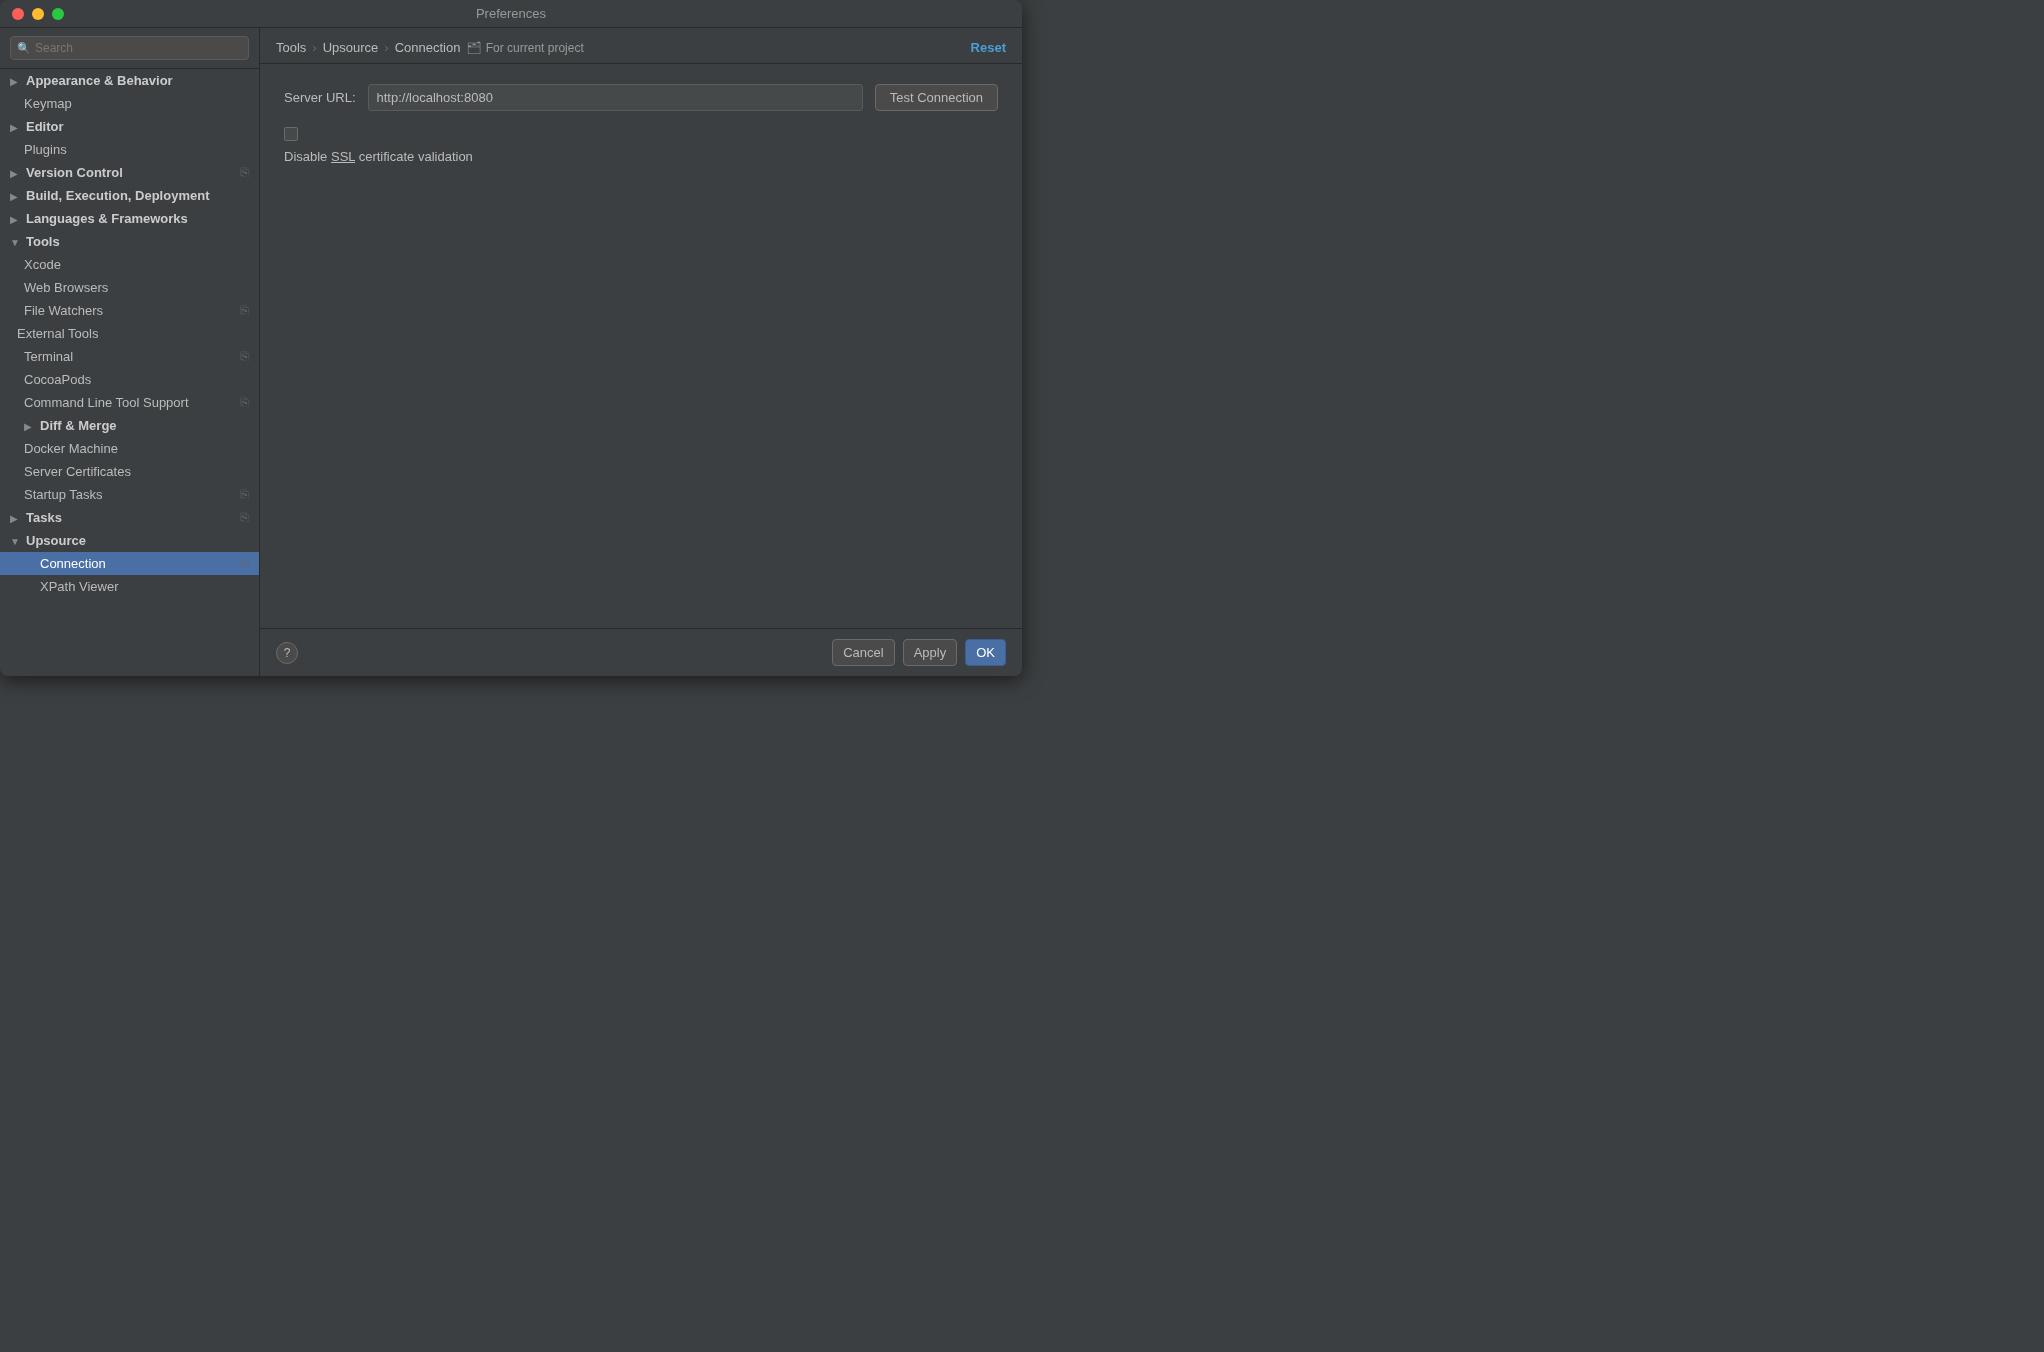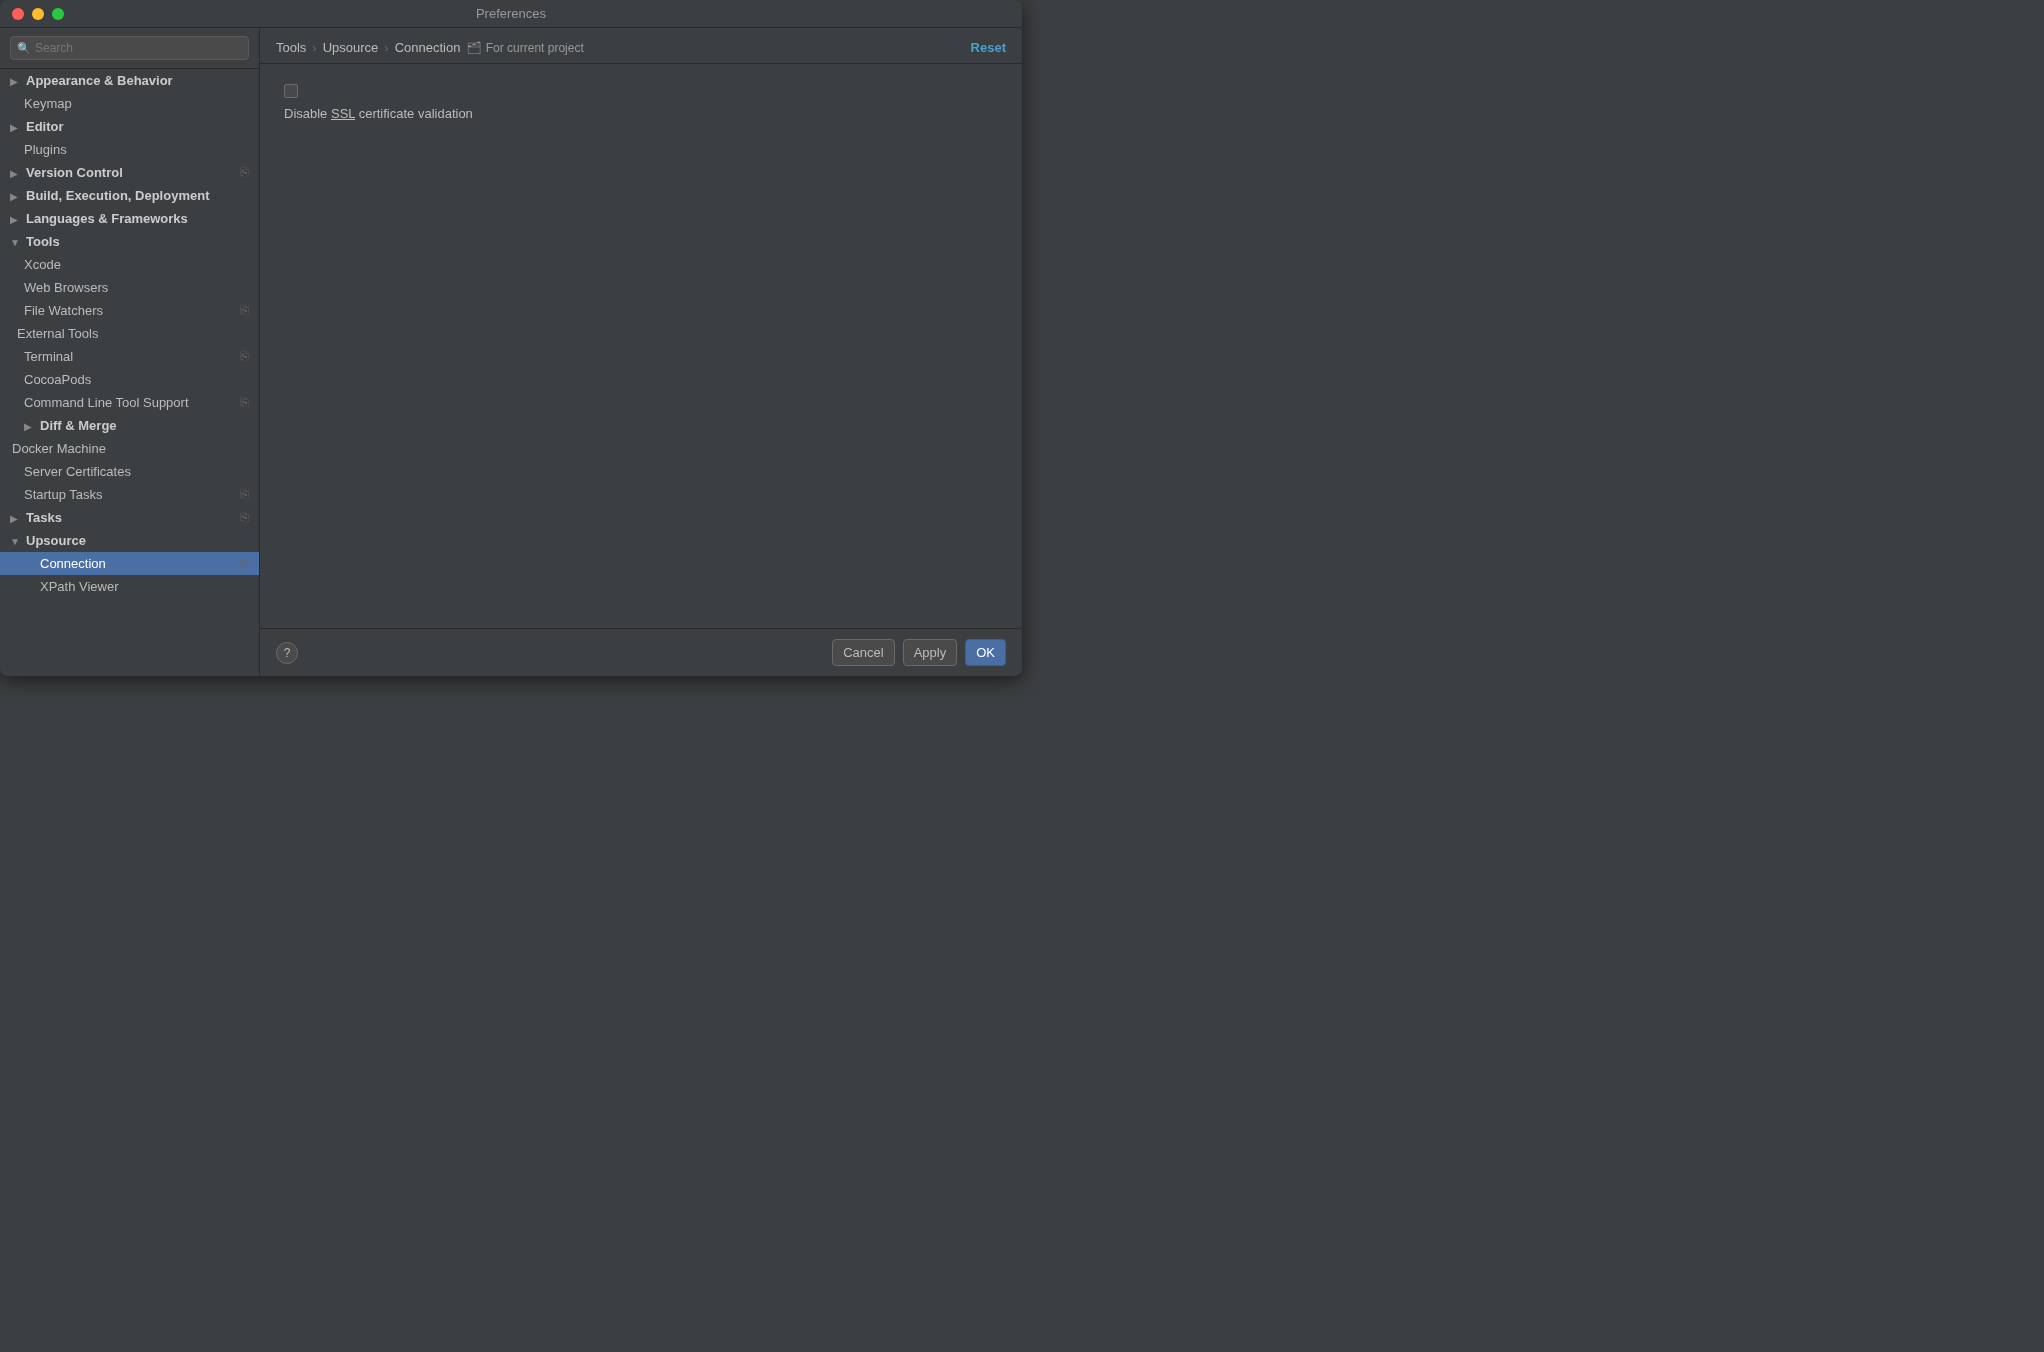--- a/index.html
+++ b/index.html
@@ -321,21 +321,21 @@
           <span>CocoaPods</span>
         </div>
         <div class="sidebar-item" style="padding-left: 24px;">
           <span>Command Line Tool Support</span>
           <span class="copy-icon">⎘</span>
         </div>
         <div class="sidebar-item" style="padding-left: 24px;">
           <span class="arrow collapsed"></span>
           <span style="font-weight: 600; color: rgb(204, 204, 204);">Diff &amp; Merge</span>
         </div>
-        <div class="sidebar-item" style="padding-left: 12px;">
+        <div class="sidebar-item" style="padding-left: 24px;">
           <span>Docker Machine</span>
         </div>
         <div class="sidebar-item" style="padding-left: 24px;">
           <span>Server Certificates</span>
         </div>
         <div class="sidebar-item" style="padding-left: 24px;">
           <span>Startup Tasks</span>
           <span class="copy-icon">⎘</span>
         </div>
         <div class="sidebar-item" style="padding-left: 10px;">
@@ -367,20 +367,25 @@
         <span>Connection</span>
         <div class="breadcrumb-project">
           <span style="font-size:12px;">🗂</span>
           <span>For current project</span>
         </div>
       </div>
       <button class="reset-btn">Reset</button>
     </div>
 
     <div class="content-body">
+      <div class="form-row">
+        <label class="form-label">Server URL:</label>
+        <input class="server-url-input" type="text" value="http://localhost:8080" style="">
+        <button class="test-connection-btn">Test Connection</button>
+      </div>
       <div class="checkbox-row">
         <input type="checkbox" class="checkbox-input" style="">
         <span class="checkbox-label">
           <span>Disable </span><span class="ssl-underline">SSL</span><span> certificate validation</span>
         </span>
       </div>
     </div>
 
     <div class="footer">
       <button class="help-btn">?</button>

